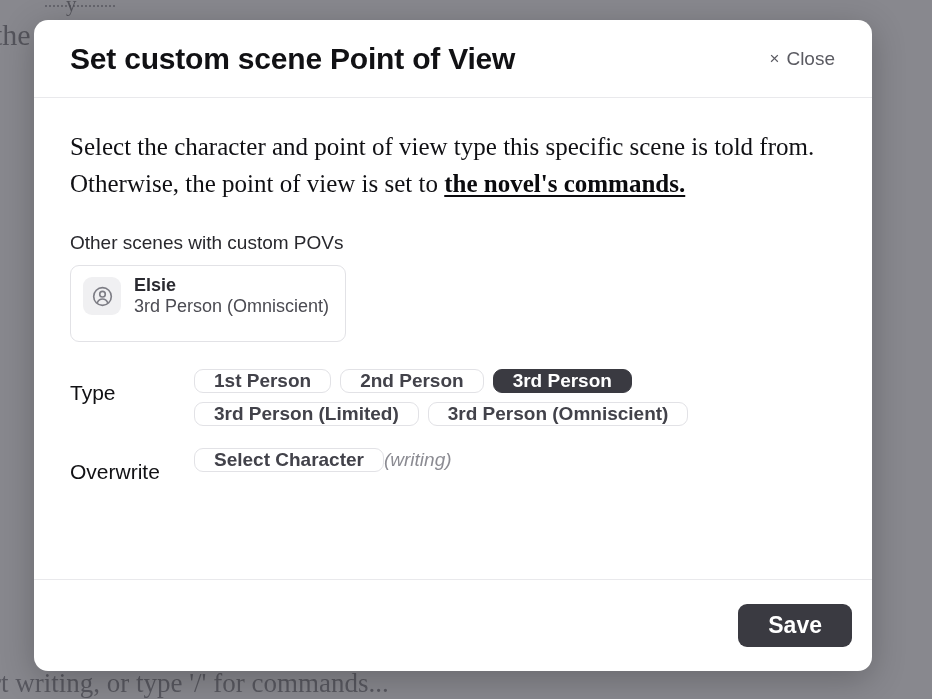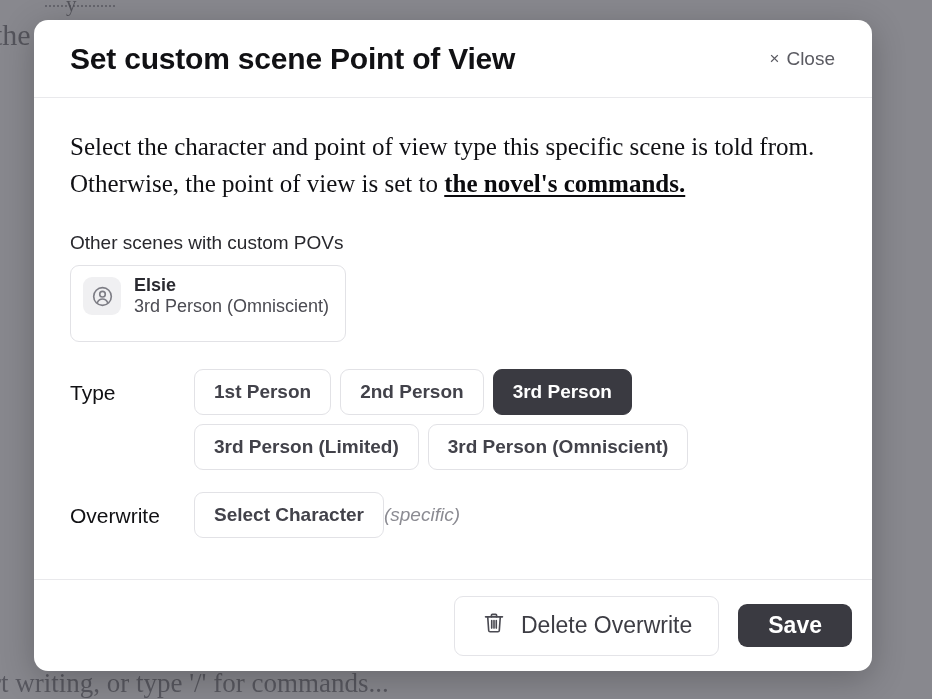--- a/index.html
+++ b/index.html
@@ -188,21 +188,21 @@
     max-width: 640px;
   }
   .opt-btn {
     font-family: inherit;
     font-size: 19px;
     font-weight: bold;
     color: #42424a;
     background: #ffffff;
     border: 1px solid #e2e2e6;
     border-radius: 9px;
-    padding: 11px 19px;
+    padding: 0 19px;
     cursor: pointer;
     line-height: 22px;
   }
   .opt-btn.selected {
     background: #3a3a41;
     border-color: #3a3a41;
     color: #ffffff;
   }
   #character-row { margin-bottom: 0; }
   #character-controls {
@@ -303,34 +303,23 @@
           <button class="opt-btn selected">3rd Person</button>
           <button class="opt-btn">3rd Person (Limited)</button>
           <button class="opt-btn">3rd Person (Omniscient)</button>
         </div>
     </div>
 
     <div class="form-row" id="character-row">
       <div class="row-label">Overwrite</div>
       <div id="character-controls">
         <button class="opt-btn">Select Character</button>
-        <span id="optional-note">(specific)</span>
+        <span id="optional-note">(writing)</span>
       </div>
     </div>
 
   </div>
 
   <div id="modal-footer">
-    <button id="delete-button">
-      <span>
-        <svg width="26" height="26" viewBox="0 0 24 24" fill="none" stroke="#4a4a52" stroke-width="1.5" stroke-linecap="round" stroke-linejoin="round">
-          <path d="M4.2 6.3h15.6"></path>
-          <path d="M9.6 6.3V4.9c0-.5.4-.9.9-.9h3c.5 0 .9.4.9.9v1.4"></path>
-          <path d="M6.2 6.3l.9 12.6c.05.7.6 1.2 1.3 1.2h7.2c.7 0 1.25-.5 1.3-1.2l.9-12.6"></path>
-          <path d="M9.9 9.8v6.9M12 9.8v6.9M14.1 9.8v6.9"></path>
-        </svg>
-      </span>
-      <span>Delete Overwrite</span>
-    </button>
     <button id="save-button">Save</button>
   </div>
 
 </div>
 
 </body></html>

